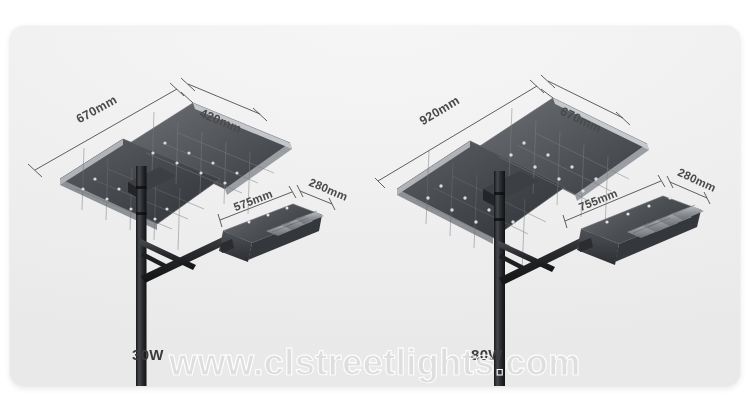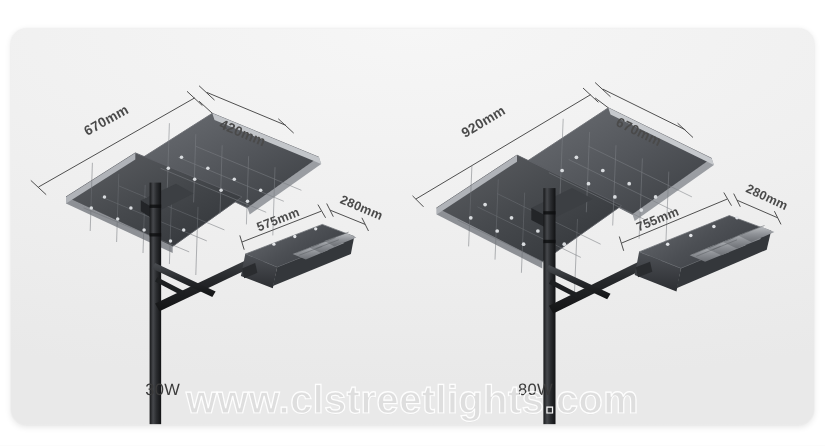--- a/index.html
+++ b/index.html
@@ -54,21 +54,21 @@
     position: absolute;
     font-family: "Liberation Sans", sans-serif;
     font-weight: bold;
     color: #4a4a4a;
     white-space: nowrap;
     letter-spacing: 0.2px;
   }
   .power-label {
     position: absolute;
     font-family: "Liberation Sans", sans-serif;
-    font-weight: normal;
+    font-weight: bold;
     font-size: 15px;
     color: #3b3b3b;
     white-space: nowrap;
     letter-spacing: 0.3px;
   }
   
   .watermark {
     position: absolute;
     left: 0;
     right: 0;

